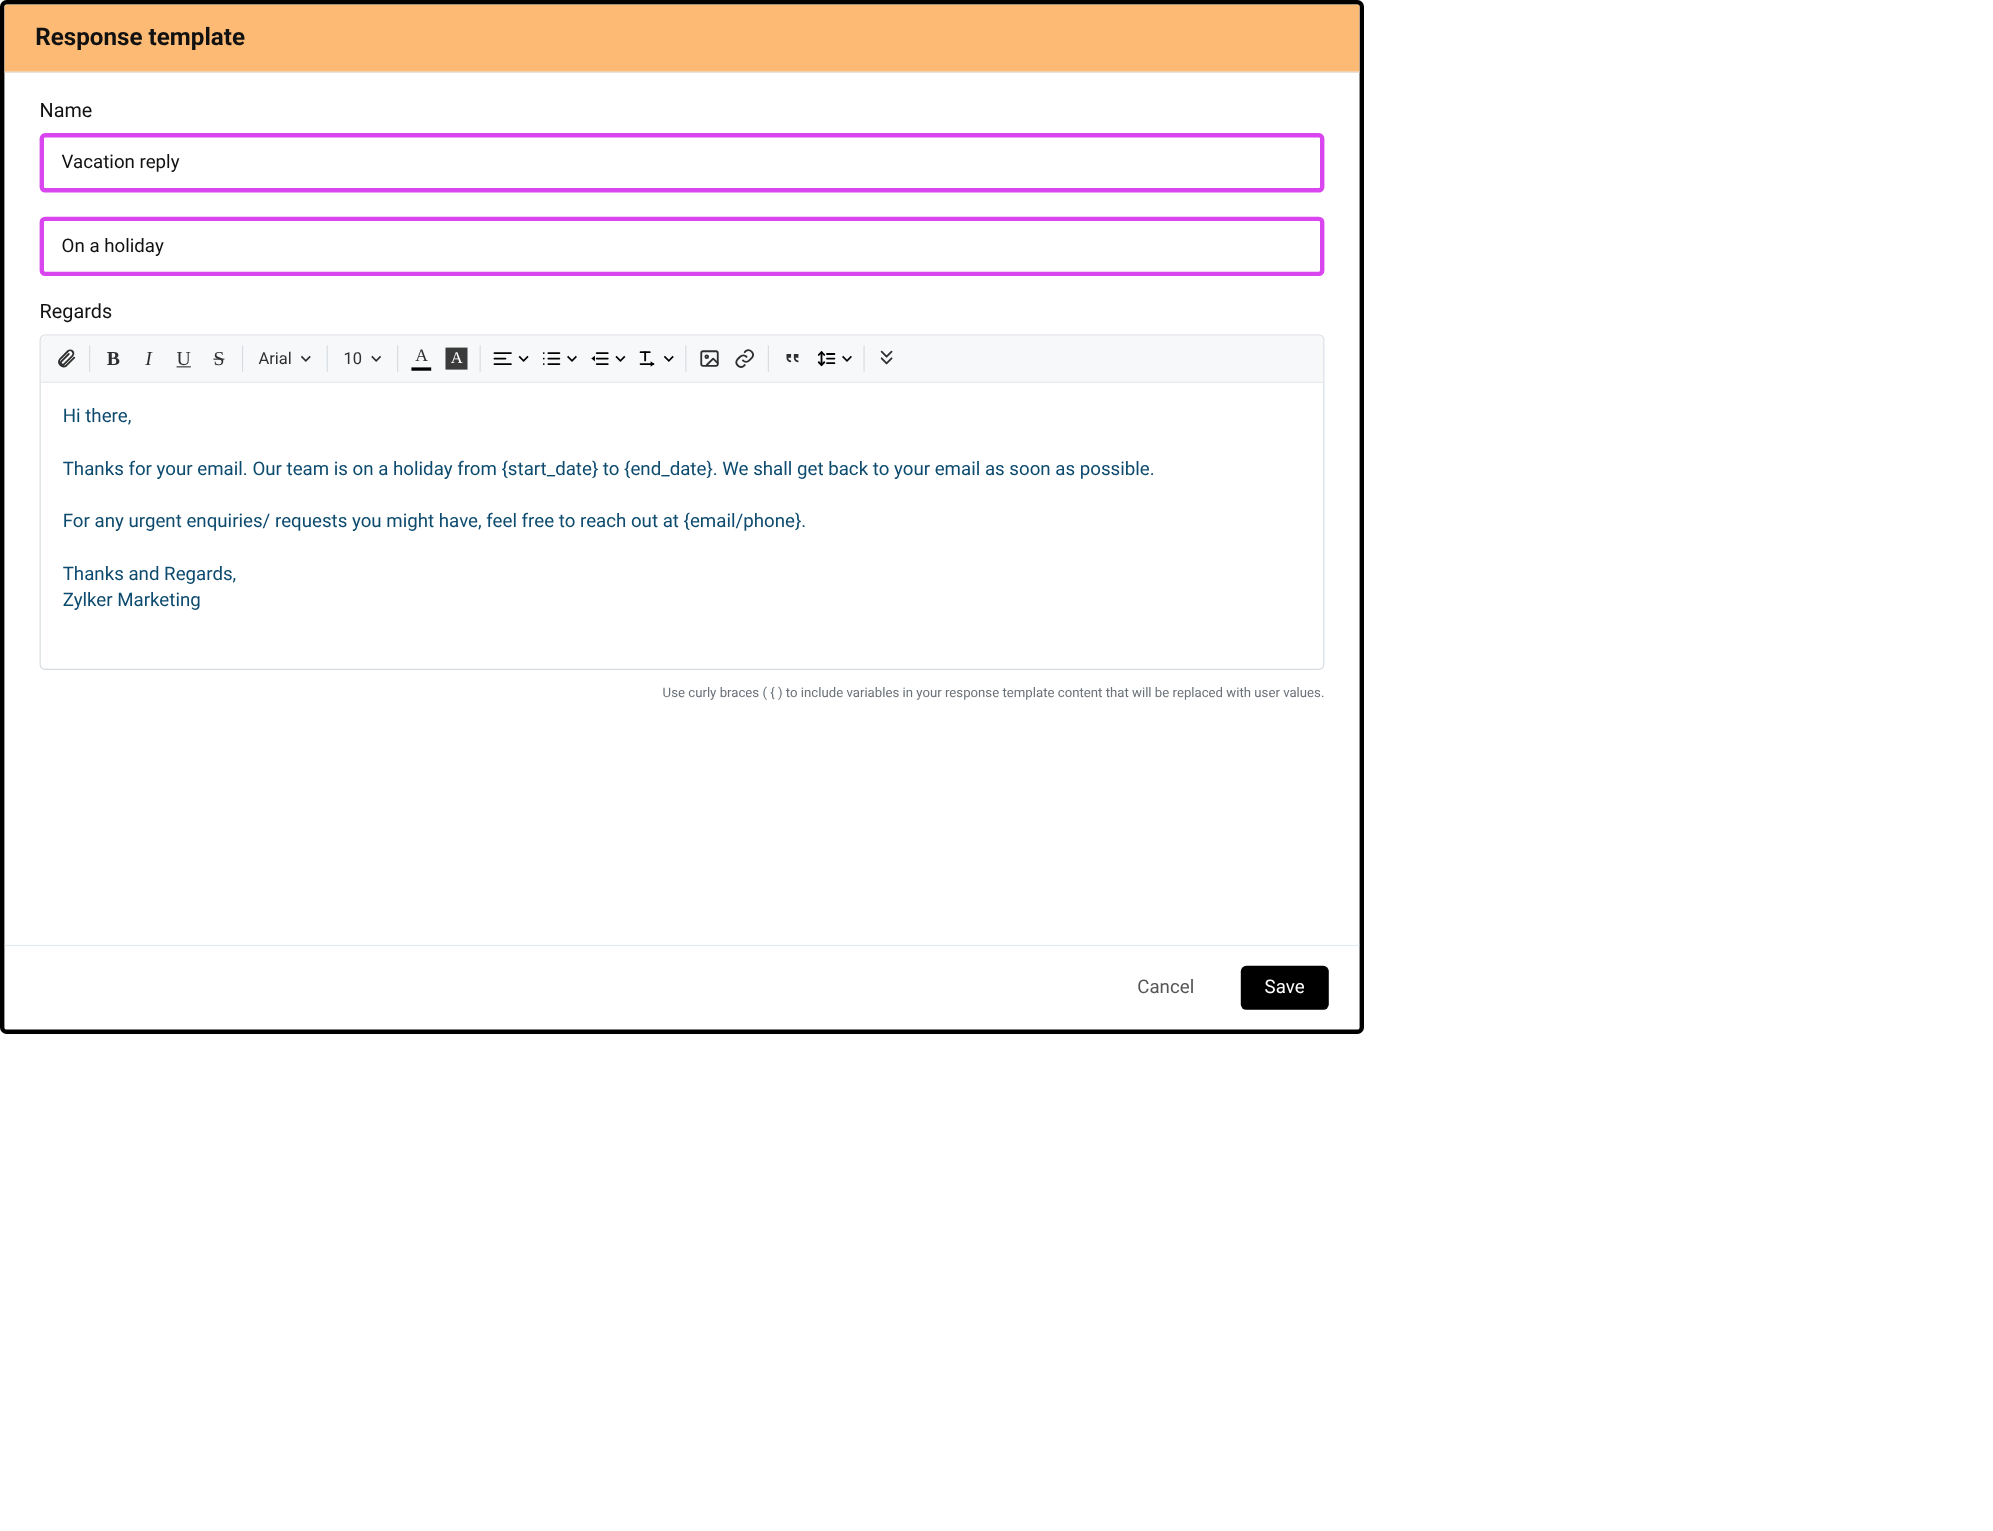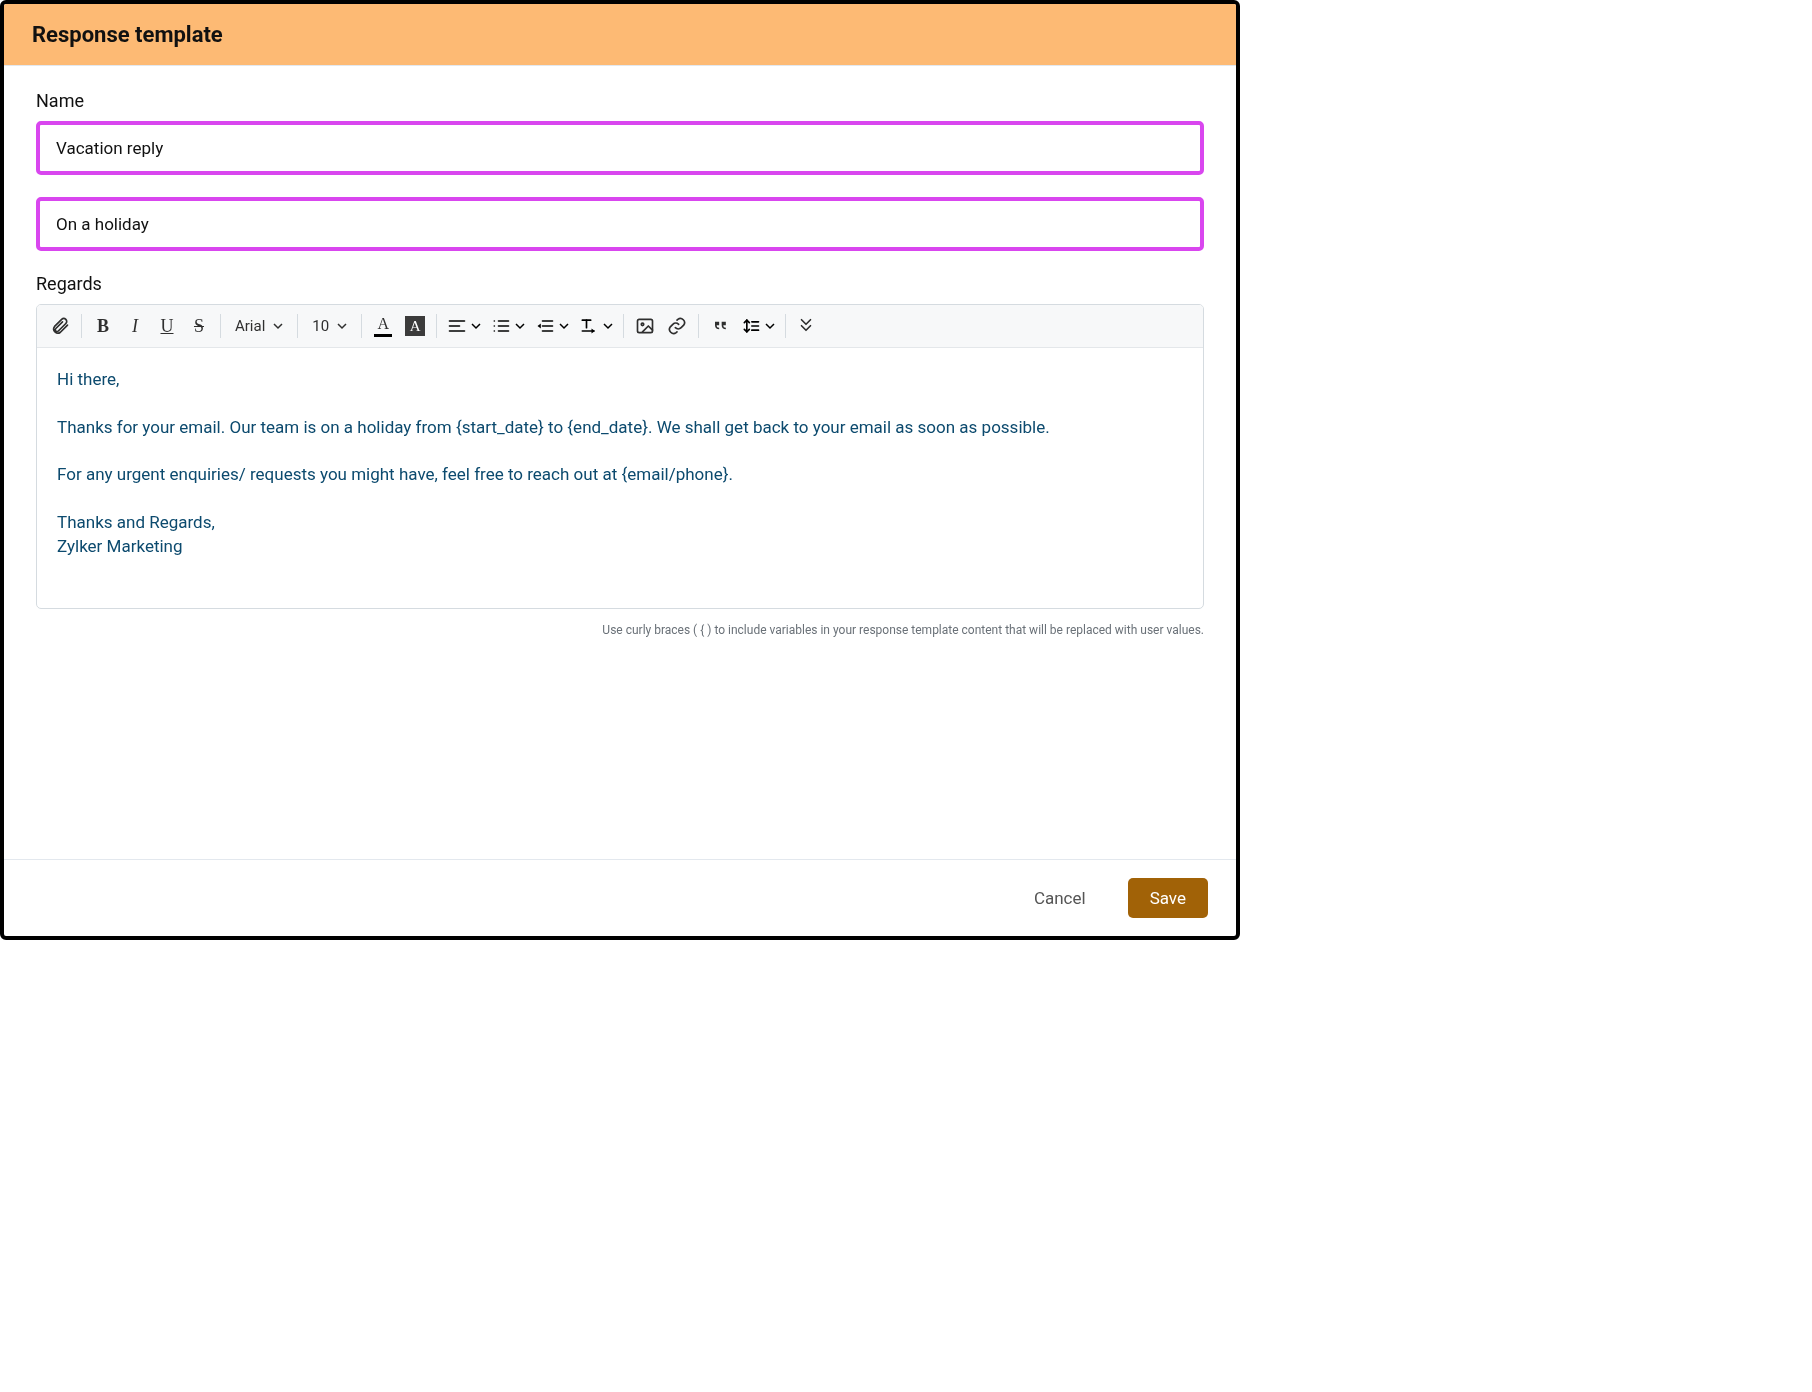--- a/index.html
+++ b/index.html
@@ -151,21 +151,21 @@
     border-radius: 5px;
     cursor: pointer;
     border: none;
     font-family: inherit;
   }
   .btn-cancel {
     background: transparent;
     color: #555;
   }
   .btn-save {
-    background: #a16207;
+    background: #000000;
     color: #fff;
   }
 </style>
 </head>
 <body>
 
 <div class="window">
 
   <div class="header">
     <div class="header-title">Response template</div>

